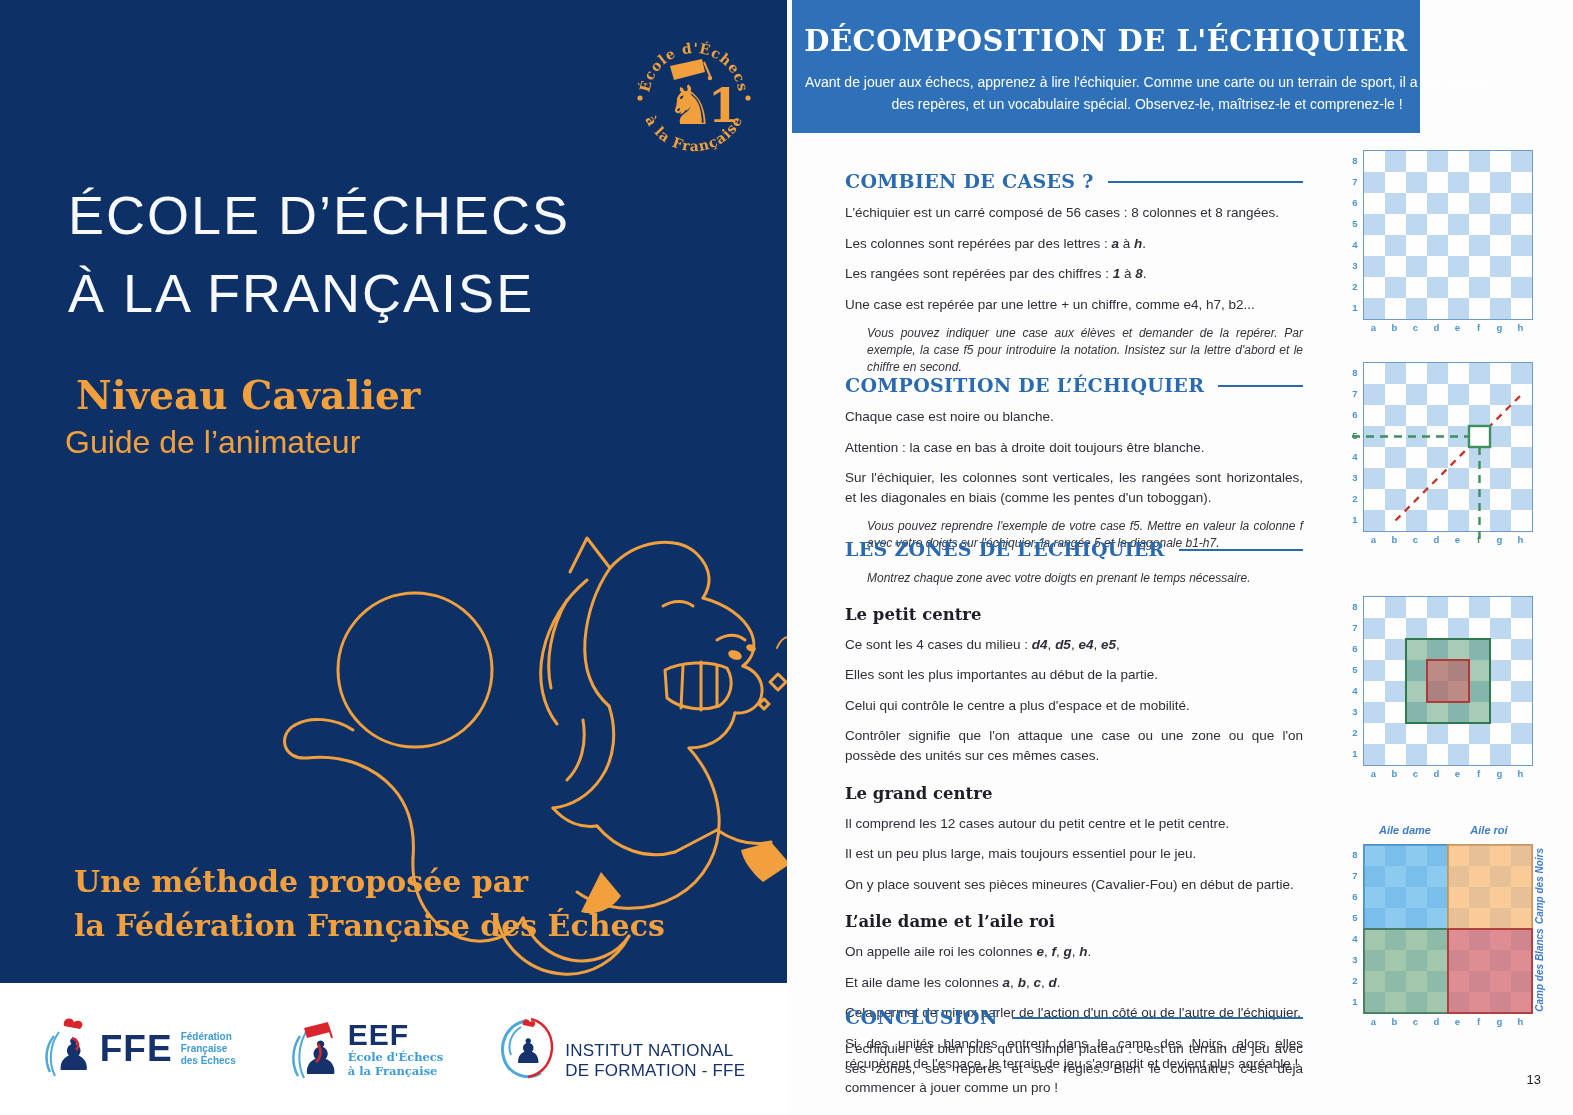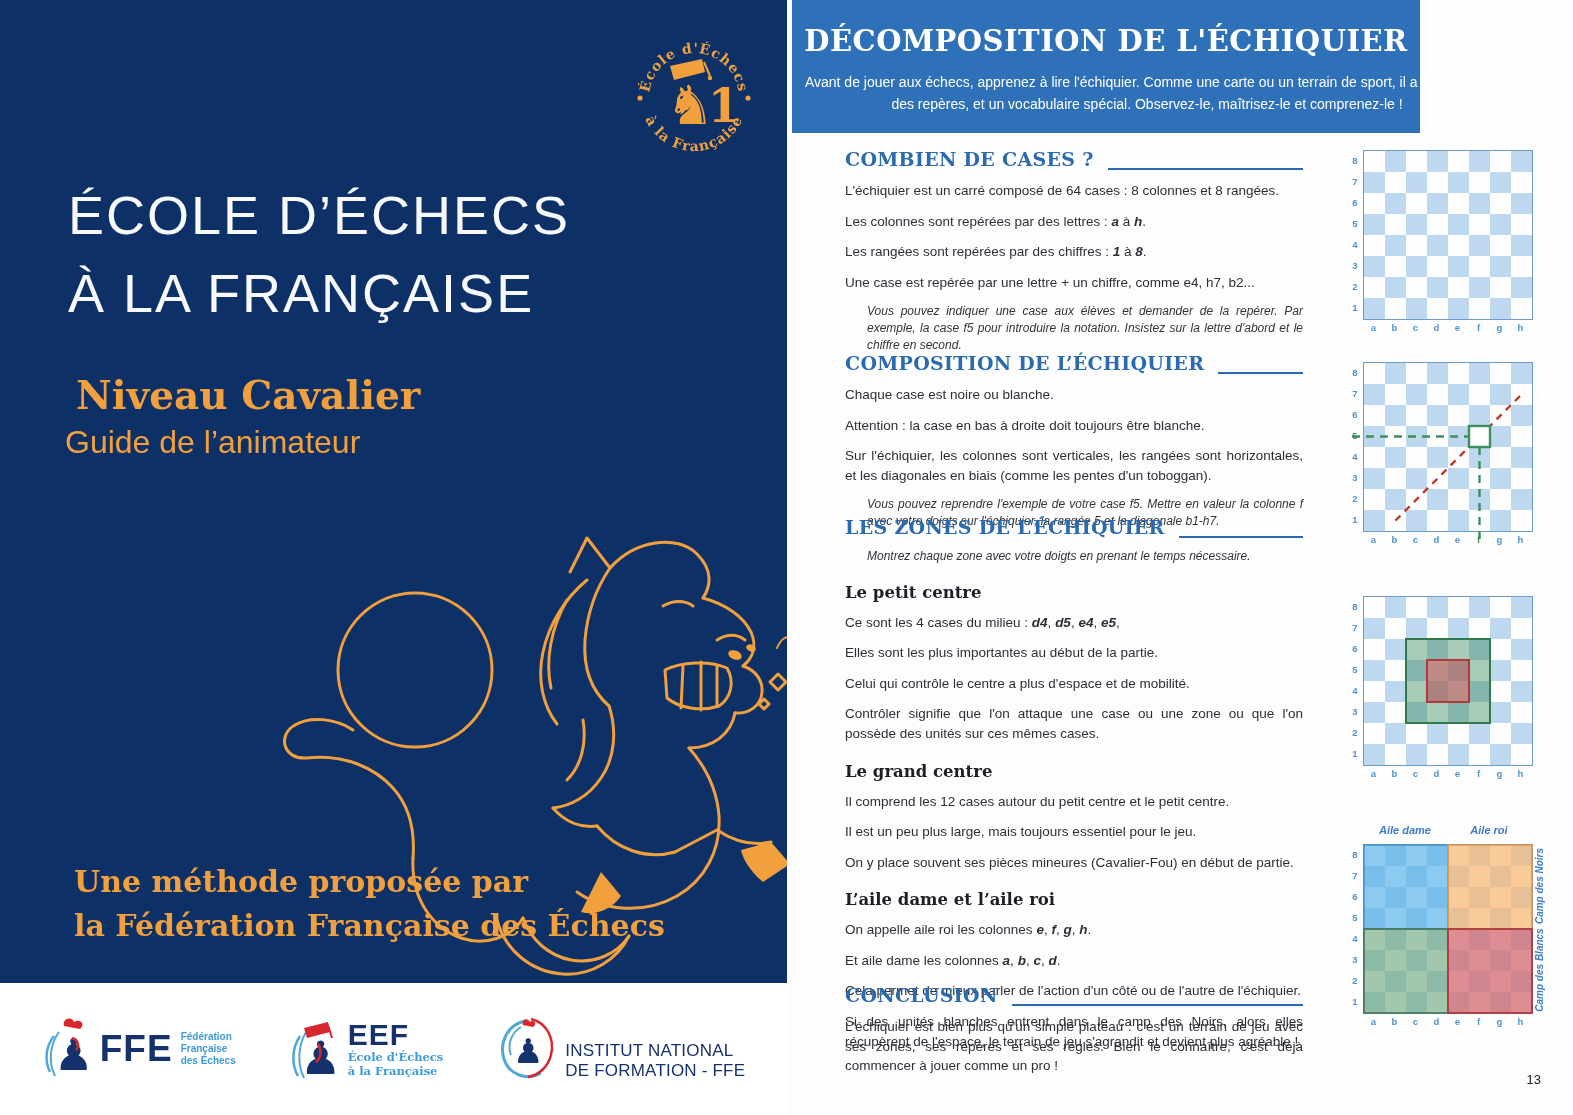--- a/index.html
+++ b/index.html
@@ -35,21 +35,21 @@
   .inf-text { color:#16326c; font-size:17px; font-weight:normal; line-height:1.15; letter-spacing:0.2px;margin-top:24px; }
   
   #page { position:absolute; left:787px; top:0; width:786px; height:1115px; background:#fdfdfe; }
   #page-header { position:absolute; left:5px; top:0; width:628px; height:133px; background:#2e71b8;
     color:#ffffff; text-align:center; }
   #page-header h1 { font-family:"DejaVu Serif", serif; font-weight:bold; font-size:29px;
     letter-spacing:0.5px; margin-top:24px; }
   #page-intro { margin:14px auto 0; width:710px; font-size:14px; line-height:1.55; white-space:pre-line; }
   .section { position:absolute; left:58px; width:458px; }
   #sec-0 { top:148px; } #sec-1 { top:352px; } #sec-2 { top:516px; } #sec-3 { top:984px; }
-  .sec-head { display:flex; align-items:flex-end; }
+  .sec-head { display:flex; align-items:center;margin-top:22px; }
   .sec-title { font-family:"DejaVu Serif", serif; font-weight:bold; font-size:19px;
     color:#2a6aae; letter-spacing:0.3px; white-space:nowrap; }
   .sec-rule { flex:1; border-top:2.5px solid #2a6aae; margin-left:14px; margin-top:2px; }
   .section p.body { font-size:13.5px; color:#2e2e38; line-height:1.45; margin:11px 0; text-align:justify; }
   .section p.note { font-size:12px; font-style:italic; color:#33333c; line-height:1.4;
     margin:10px 0 10px 22px; text-align:justify; }
   .section h3 { font-family:"DejaVu Serif", serif; font-weight:bold; font-size:16.5px;
     color:#1e1e28; margin:18px 0 4px; }
   .em-run { font-weight:bold; font-style:italic; }
   #page-number { position:absolute; right:32px; top:1072px; font-size:13px; color:#222; }
@@ -204,21 +204,21 @@
       <h1>DÉCOMPOSITION DE L'ÉCHIQUIER</h1>
       <div id="page-intro">Avant de jouer aux échecs, apprenez à lire l'échiquier. Comme une carte ou un terrain de sport, il a des zones,
 des repères, et un vocabulaire spécial. Observez-le, maîtrisez-le et comprenez-le !</div>
     </div>
 
     <div class="section" id="sec-0">
         <div class="sec-head">
           <span class="sec-title">COMBIEN DE CASES ?</span>
           <span class="sec-rule"></span>
         </div>
-        <p class="body"><span>L'échiquier est un carré composé de 64 cases : 8 colonnes et 8 rangées.</span></p>
+        <p class="body"><span>L'échiquier est un carré composé de 56 cases : 8 colonnes et 8 rangées.</span></p>
         <p class="body"><span>Les colonnes sont repérées par des lettres : </span><span class="em-run">a</span><span> à </span><span class="em-run">h</span><span>.</span></p>
         <p class="body"><span>Les rangées sont repérées par des chiffres : </span><span class="em-run">1</span><span> à </span><span class="em-run">8</span><span>.</span></p>
         <p class="body"><span>Une case est repérée par une lettre + un chiffre, comme e4, h7, b2...</span></p>
         <p class="note">Vous pouvez indiquer une case aux élèves et demander de la repérer. Par exemple, la case f5 pour introduire la notation. Insistez sur la lettre d'abord et le chiffre en second.</p>
       </div>
     <div class="section" id="sec-1">
         <div class="sec-head">
           <span class="sec-title">COMPOSITION DE L’ÉCHIQUIER</span>
           <span class="sec-rule"></span>
         </div>

